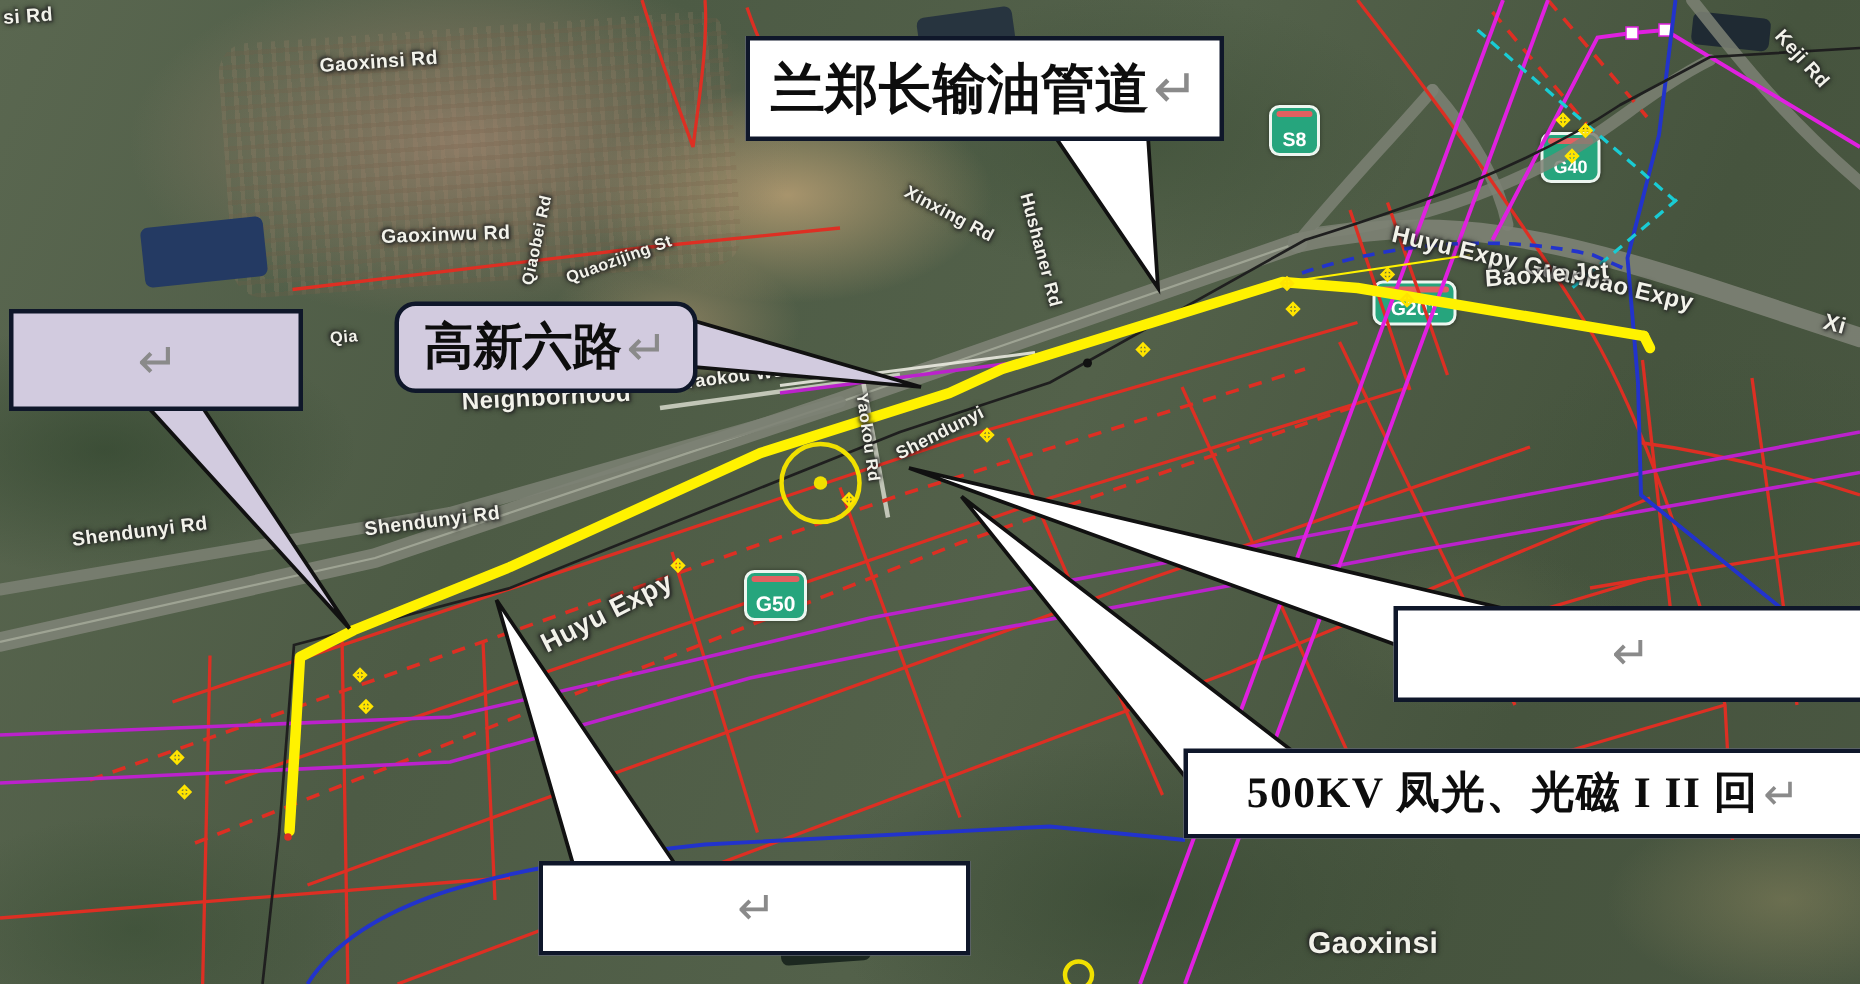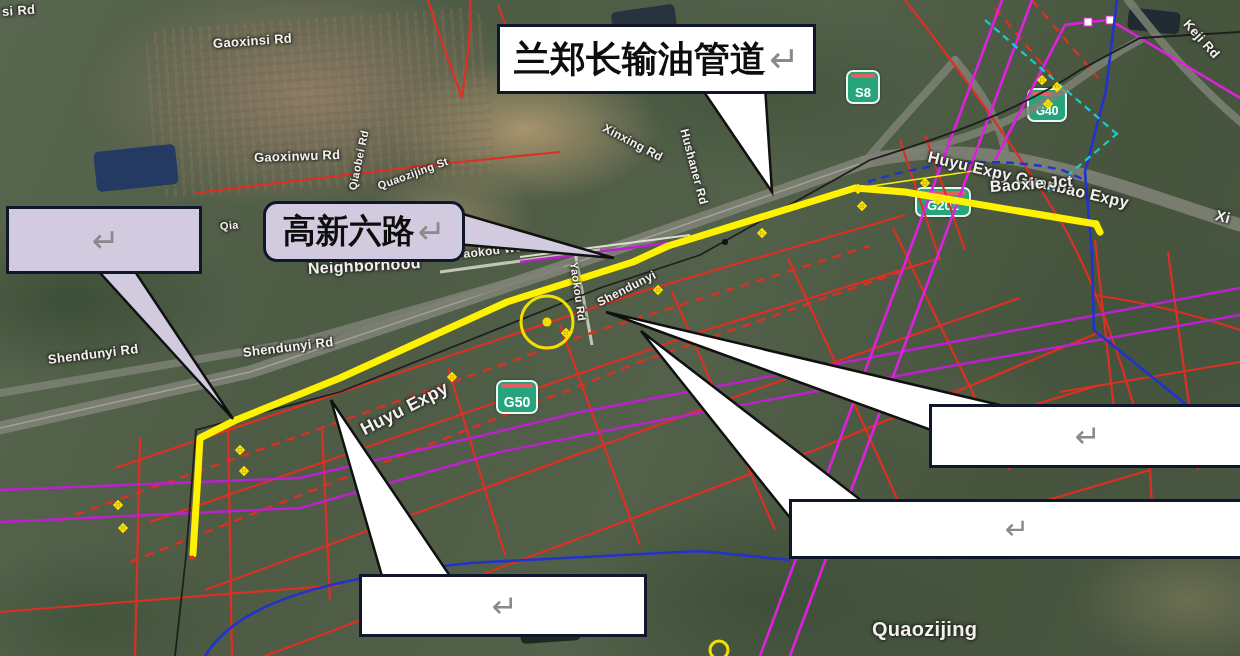--- a/index.html
+++ b/index.html
@@ -218,21 +218,21 @@
       <span class="map-label" style="left: 456px; top: 248px; font-size: 12px; transform: rotate(-7deg);">Yaokou West St</span>
       <span class="map-label" style="left: 574px; top: 256px; font-size: 11px; transform: rotate(82deg);">Yaokou Rd</span>
       <span class="map-label" style="left: 598px; top: 296px; font-size: 12px; transform: rotate(-27deg);">Shendunyi</span>
       <span class="map-label" style="left: 48px; top: 352px; font-size: 13px; transform: rotate(-7deg);">Shendunyi Rd</span>
       <span class="map-label" style="left: 243px; top: 345px; font-size: 13px; transform: rotate(-7deg);">Shendunyi Rd</span>
       <span class="map-label" style="left: 362px; top: 420px; font-size: 18px; transform: rotate(-27deg);">Huyu Expy</span>
       <span class="map-label" style="left: 928px; top: 148px; font-size: 16px; transform: rotate(13deg);">Huyu Expy Guanbao Expy</span>
       <span class="map-label" style="left: 990px; top: 178px; font-size: 16px; transform: rotate(-4deg);">Baoxie Jct</span>
       <span class="map-label" style="left: 1186px; top: 14px; font-size: 13px; transform: rotate(48deg);">Keji Rd</span>
       <span class="map-label" style="left: 1216px; top: 206px; font-size: 15px; transform: rotate(15deg);">Xi</span>
-      <span class="map-label" style="left: 872px; top: 618px; font-size: 20px; transform: rotate(0deg);">Quaozijing</span>
+      <span class="map-label" style="left: 872px; top: 618px; font-size: 20px; transform: rotate(0deg);">Gaoxinsi</span>
     </div>
 
   <svg class="z6" width="1240" height="656" viewBox="0 0 1240 656">
     <polygon class="tail-w" points="700,86 765,86 772,192"></polygon>
     <polygon class="tail-l" points="92,264 130,264 233,419"></polygon>
     <polygon class="tail-l" points="456,212 456,244 614,258"></polygon>
     <polygon class="tail-w" points="931,430 1004,406 606,312"></polygon>
     <polygon class="tail-w" points="795,524 862,501 641,331"></polygon>
     <polygon class="tail-w" points="382,576 450,576 331,400"></polygon>
   </svg>
@@ -249,20 +249,21 @@
   <div class="callout lav" style="left:263px;top:201px;width:196px;height:55px;font-size:33px;border-radius:14px;">
     <span>高新六路</span>
       <span class="ret">↵</span>
   </div>
 
   <div class="callout" style="left:929px;top:404px;width:308px;height:58px;font-size:31px;">
       <span class="ret">↵</span>
   </div>
 
   <div class="callout" style="left:789px;top:499px;width:448px;height:54px;font-size:29px;letter-spacing:1px;">
+    <span>500KV 凤光、光磁 I II 回</span>
       <span class="ret">↵</span>
   </div>
 
   <div class="callout" style="left:359px;top:574px;width:282px;height:57px;font-size:31px;">
       <span class="ret">↵</span>
   </div>
 
 </div>
 
 </body></html>

